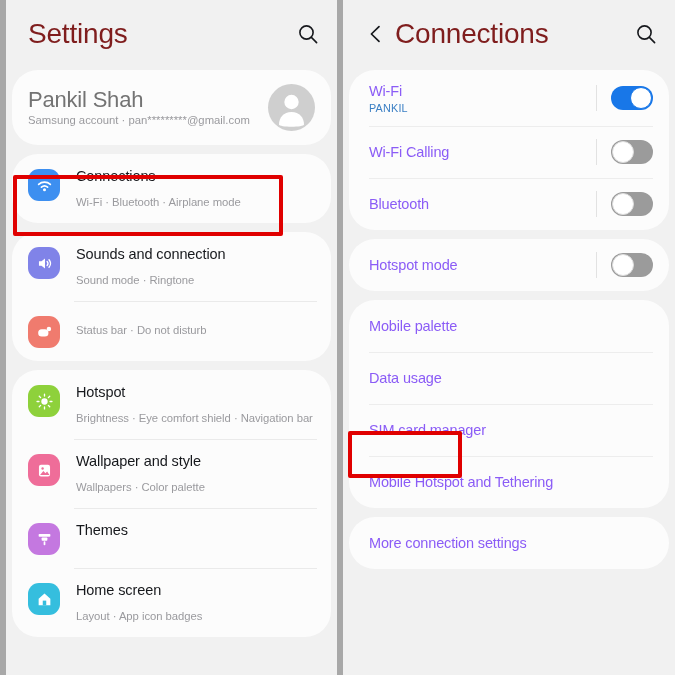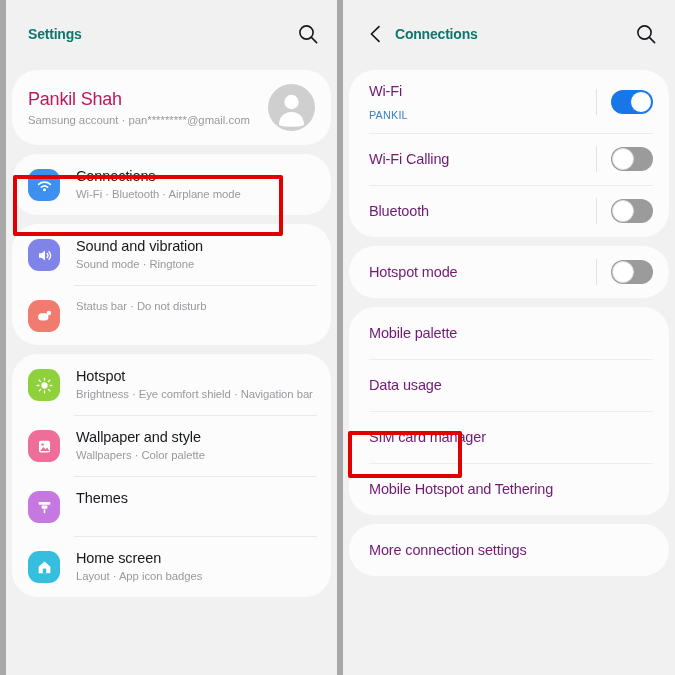--- a/index.html
+++ b/index.html
@@ -26,23 +26,23 @@
 
   
   .hdr {
     height: 68px;
     display: flex;
     align-items: center;
     padding: 0 18px 0 22px;
     background: #f1f1f1;
   }
   .hdr-title {
-    font-size: 14px;
-    font-weight: bold;
-    color: #0f766e;
+    font-size: 28px;
+    font-weight: normal;
+    color: #7f1d1d;
     letter-spacing: -0.2px;
     flex: 1;
   }
   .hdr-right { padding-left: 16px; }
   .back-chevron {
     width: 22px; height: 22px;
     margin-right: 8px;
     flex: 0 0 auto;
     display: block;
   }
@@ -83,34 +83,34 @@
   .lrow-title {
     font-size: 14.5px;
     color: #16181c;
     line-height: 19px;
     letter-spacing: -0.1px;
   }
   .lrow-sub {
     font-size: 11.3px;
     color: #9a9a9e;
     line-height: 15px;
-    margin-top: 1px;
+    margin-top: 9px;
     letter-spacing: -0.05px;
   }
 
   
   .profile {
     display: flex;
     align-items: center;
     padding: 14px 16px 14px 16px;
   }
   .profile-text { flex: 1; min-width: 0; padding-right: 8px; }
   .profile-name {
-    font-size: 18px;
-    color: #be185d;
+    font-size: 22px;
+    color: #737373;
     line-height: 23px;
     letter-spacing: -0.2px;
   }
   .profile-sub {
     font-size: 11.3px;
     color: #9a9a9e;
     line-height: 15px;
     margin-top: 2px;
   }
   .avatar {
@@ -133,29 +133,29 @@
   .rrow + .rrow::before {
     content: "";
     position: absolute;
     top: 0; left: 20px; right: 16px;
     height: 1px;
     background: #ededed;
   }
   .rrow-text { flex: 1; min-width: 0; padding: 11px 0; }
   .rrow-title {
     font-size: 14.5px;
-    color: #701a75;
+    color: #8b5cf6;
     line-height: 20px;
     letter-spacing: -0.15px;
   }
   .rrow-sub {
     font-size: 10.8px;
     color: #3a7fc4;
     line-height: 14px;
-    margin-top: 7px;
+    margin-top: 0;
     letter-spacing: 0.2px;
   }
   .toggle-wrap {
     display: flex; align-items: center;
     flex: 0 0 auto;
     padding-left: 14px;
   }
   .tg-divider {
     width: 1px; height: 26px;
     background: #e2e2e2;
@@ -242,21 +242,21 @@
     <div class="card">
       <div class="lrow">
         <div class="app-icon" style="background:#8083e8">
           <svg width="19" height="19" viewBox="0 0 24 24">
             <path d="M5 9.3h3.2L12.6 5.6v12.8L8.2 14.7H5z" fill="#fff"></path>
             <path d="M15.3 9.4a4 4 0 0 1 0 5.2" fill="none" stroke="#fff" stroke-width="1.7" stroke-linecap="round"></path>
             <path d="M17.7 7.3a7.2 7.2 0 0 1 0 9.4" fill="none" stroke="#fff" stroke-width="1.7" stroke-linecap="round"></path>
           </svg>
         </div>
         <div class="lrow-text">
-          <div class="lrow-title">Sound and vibration</div>
+          <div class="lrow-title">Sounds and connection</div>
           <div class="lrow-sub">Sound mode  ·  Ringtone</div>
         </div>
       </div>
       <div class="lrow">
         <div class="app-icon" style="background:#f07b6e">
           <svg width="19" height="19" viewBox="0 0 24 24">
             <rect x="4" y="8" width="13" height="9" rx="4.5" fill="#fff"></rect>
             <circle cx="17.6" cy="7.6" r="2.8" fill="#fff"></circle>
           </svg>
         </div>

